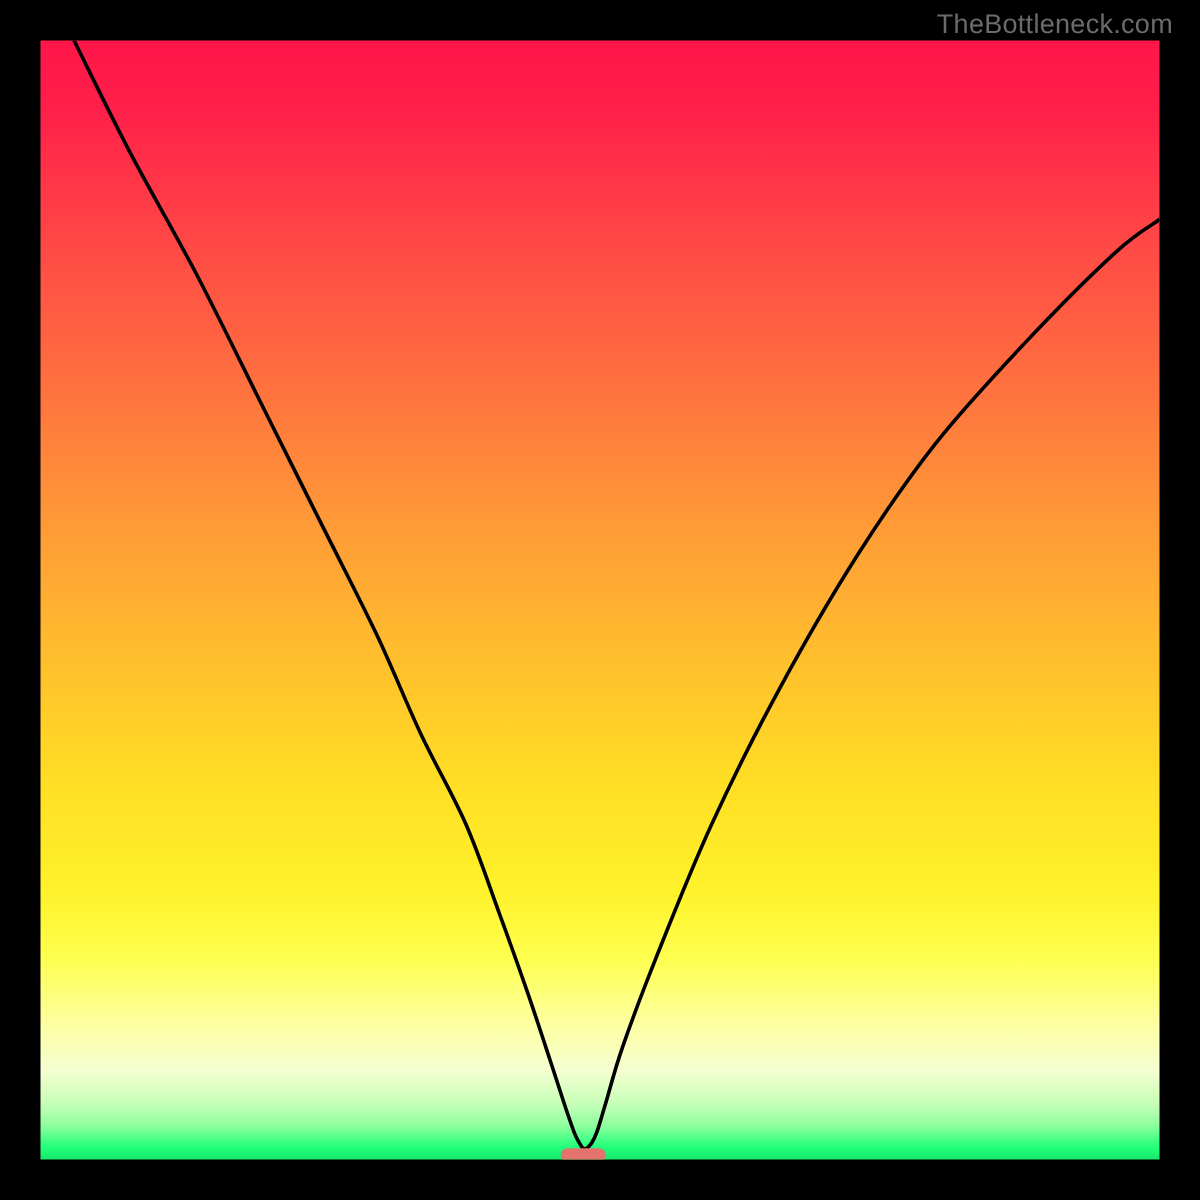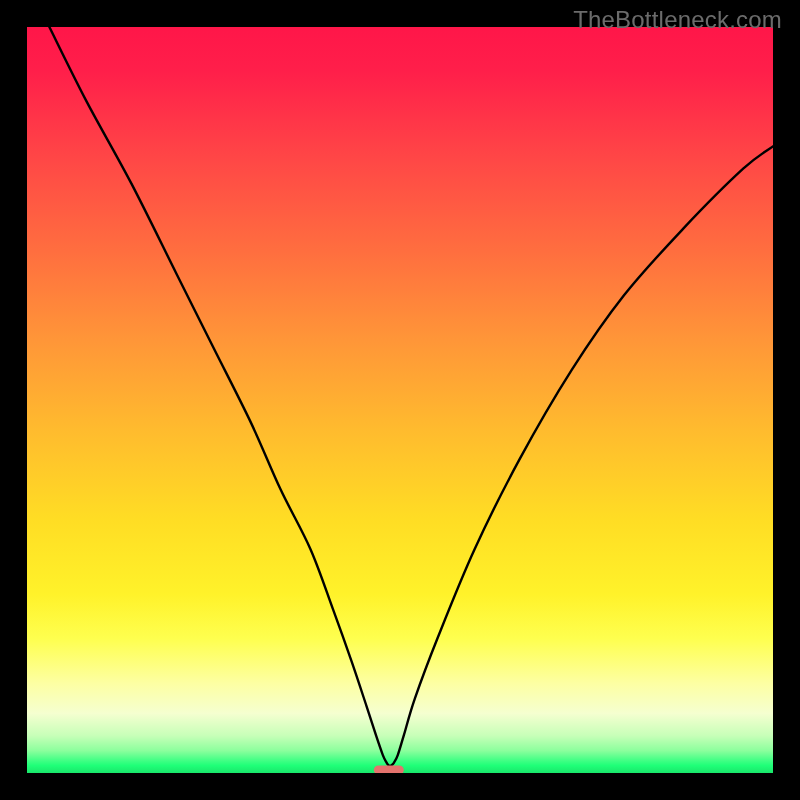--- a/index.html
+++ b/index.html
@@ -15,21 +15,21 @@
     position: relative;
     width: 800px;
     height: 800px;
     background: #000;
   }
   .watermark {
     position: absolute;
     top: 6px;
     right: 18px;
     color: #6b6b6b;
-    font-size: 24px;
+    font-size: 18px;
     font-weight: 500;
     letter-spacing: 0.2px;
     z-index: 50;
   }
   .plot-area {
     position: absolute;
     left: 27px;
     top: 27px;
     width: 746px;
     height: 746px;

